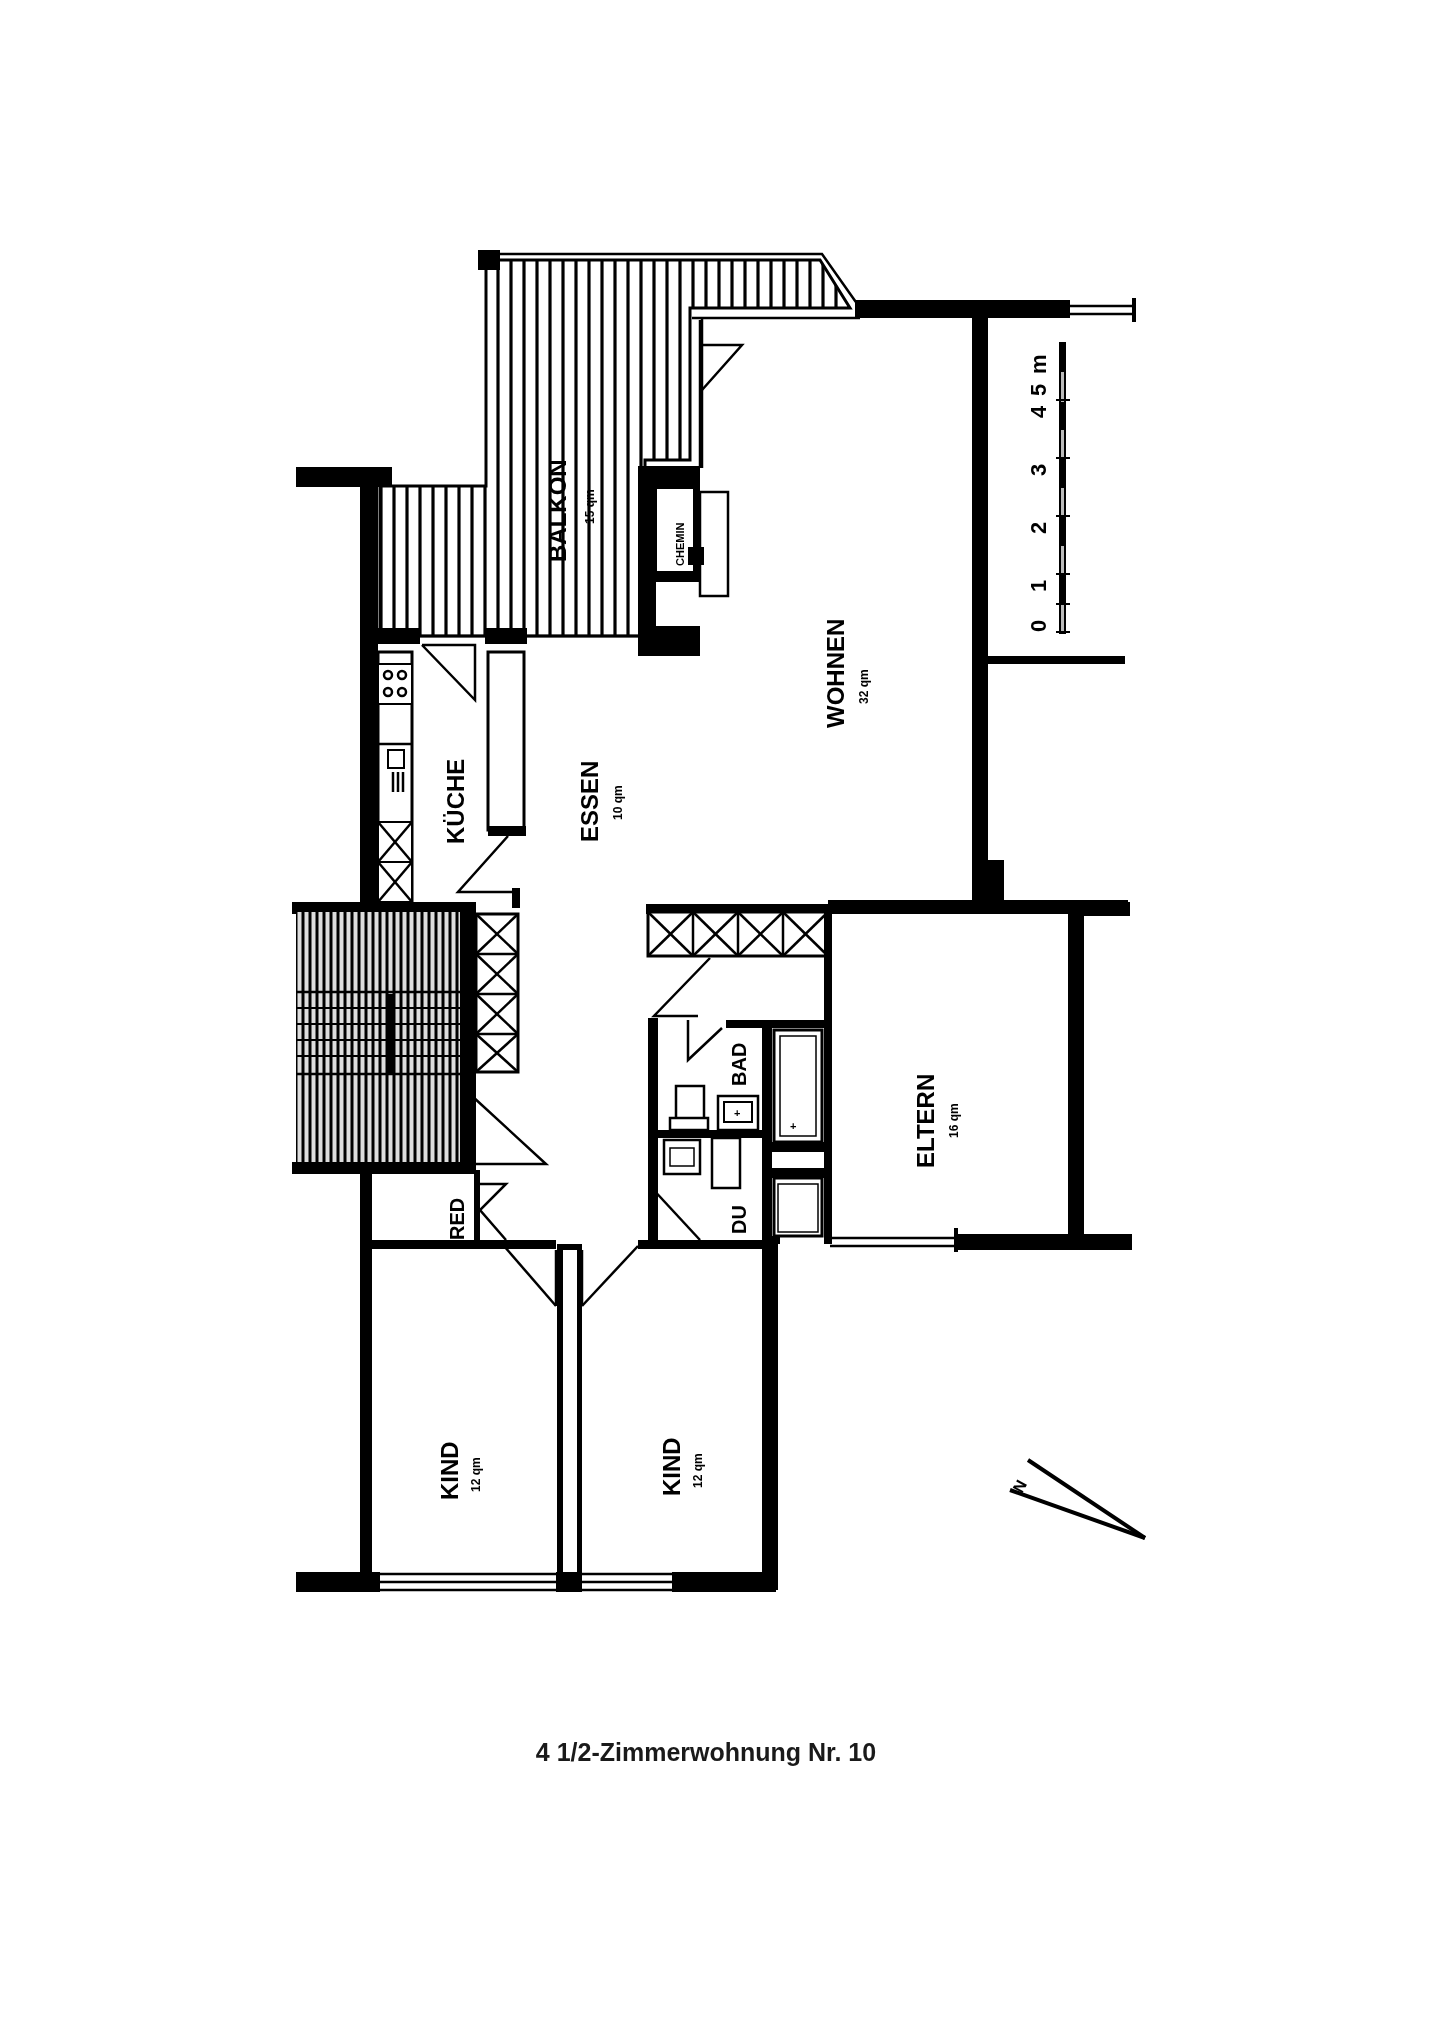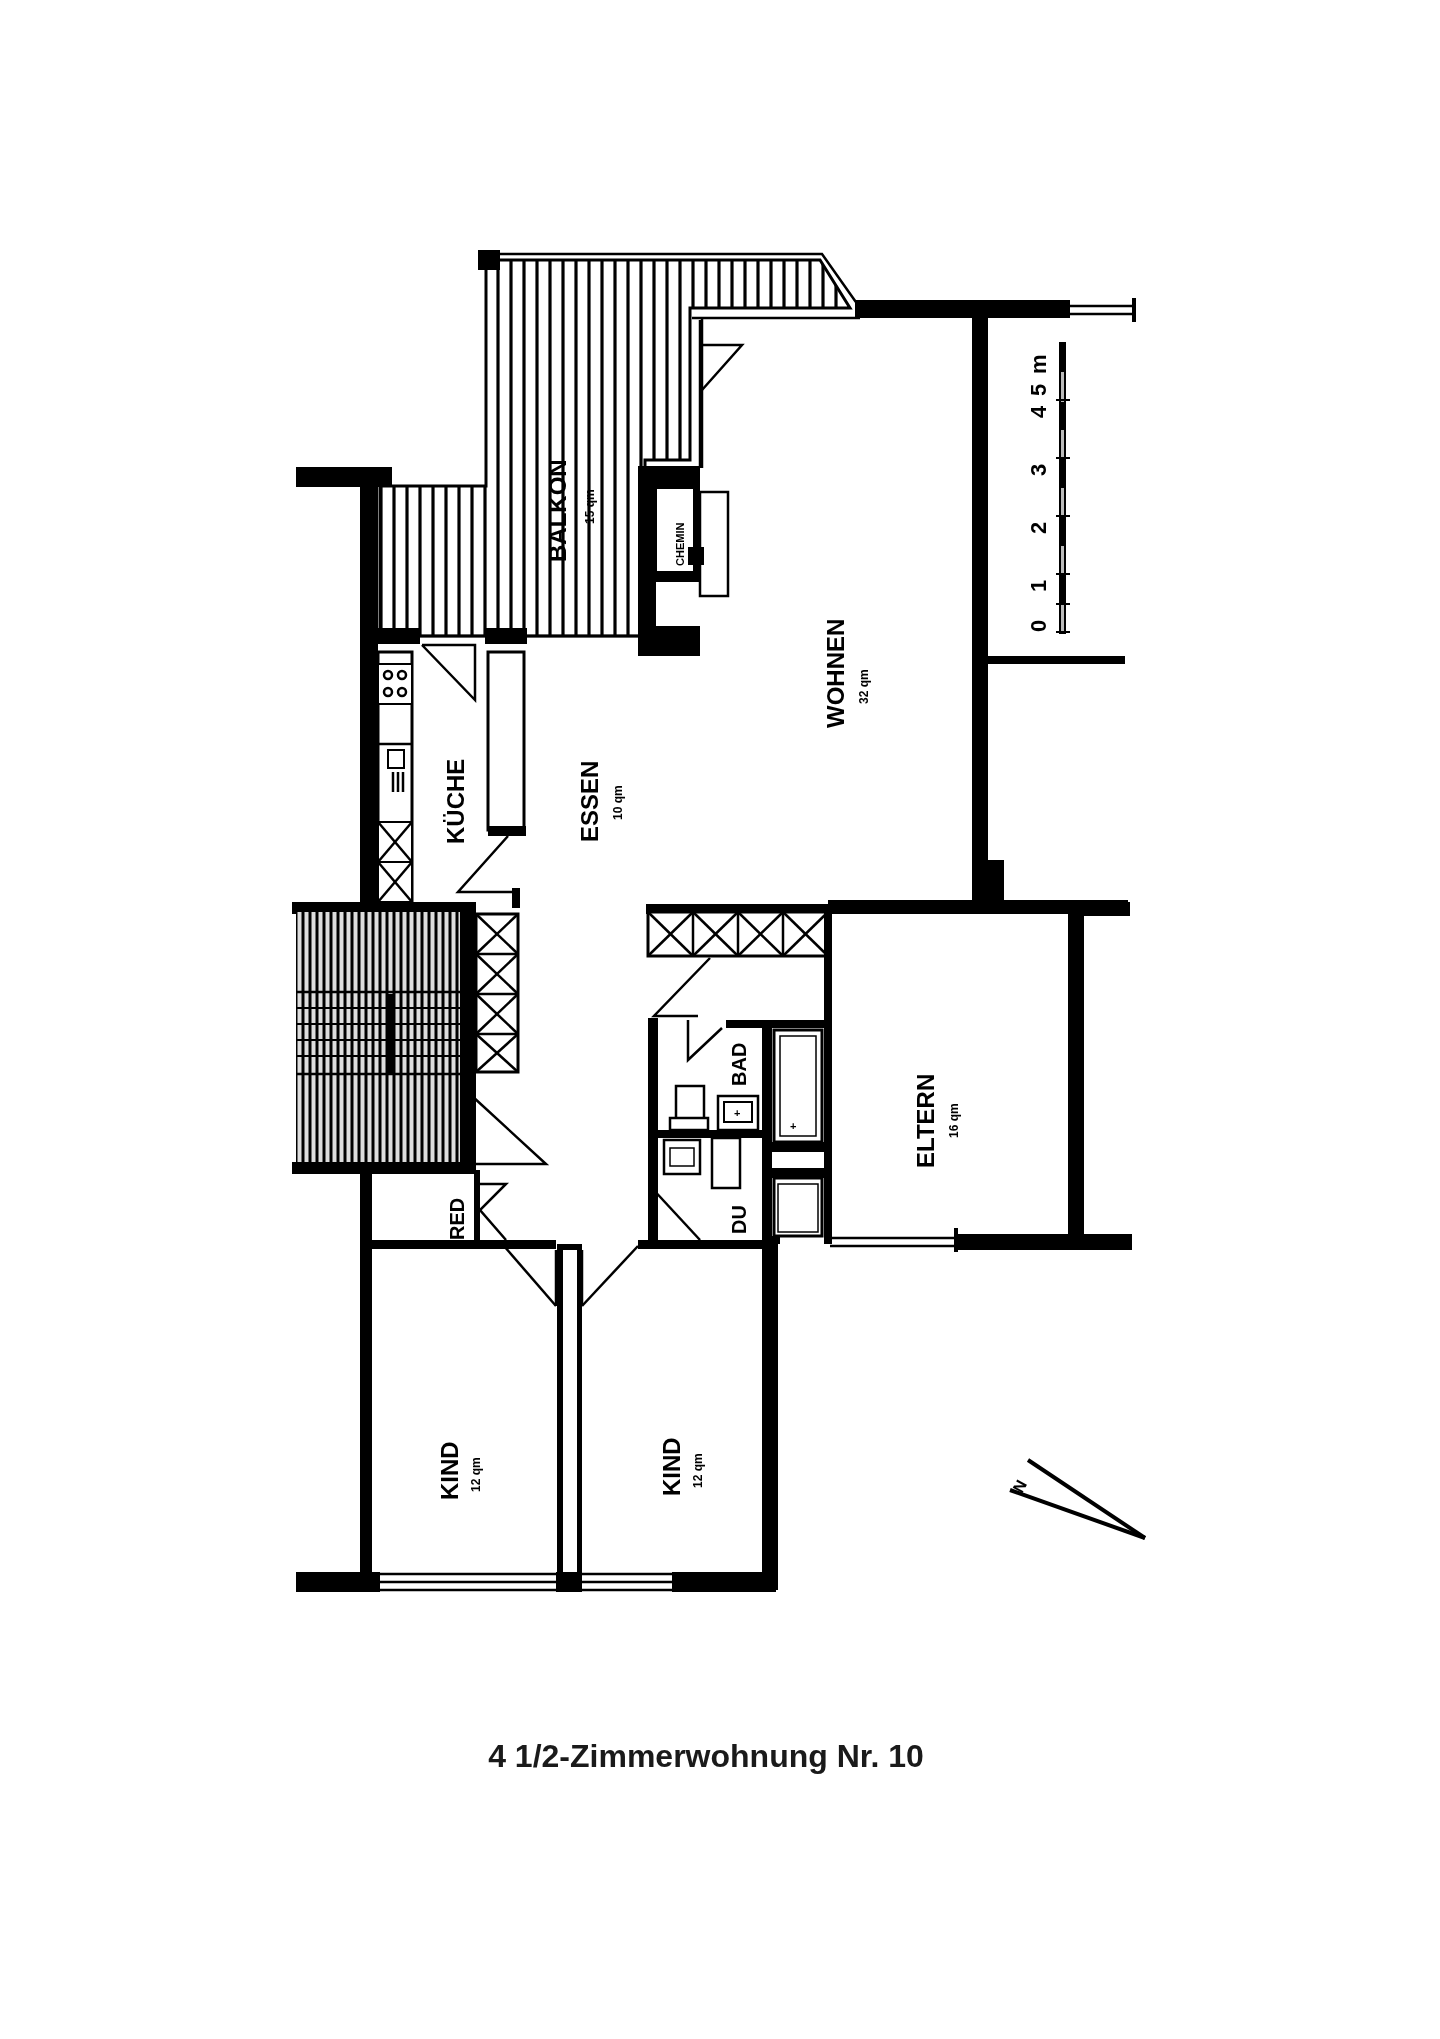--- a/index.html
+++ b/index.html
@@ -7,21 +7,21 @@
   #plan { position: absolute; left: 0; top: 0; width: 1440px; height: 2039px; }
   .wall { fill: #000; }
   .thin { stroke: #000; stroke-width: 2.5; fill: none; }
   .room-label { font-family: "Liberation Sans", sans-serif; font-weight: bold; font-size: 24px; fill: #000; }
   .room-area { font-family: "Liberation Sans", sans-serif; font-weight: bold; font-size: 12px; fill: #000; }
   .small-label { font-family: "Liberation Sans", sans-serif; font-weight: bold; font-size: 20px; fill: #000; }
   .tiny-label { font-family: "Liberation Sans", sans-serif; font-weight: bold; font-size: 11px; fill: #000; }
   .scale-text { font-family: "Liberation Sans", sans-serif; font-weight: bold; font-size: 22px; fill: #000; }
   .caption {
     position: absolute; left: 0; width: 1440px; top: 1738px; text-align: center;
-    font-family: "Liberation Sans", sans-serif; font-weight: bold; font-size: 32px; color: #1a1a1a;
+    font-family: "Liberation Sans", sans-serif; font-weight: bold; font-size: 25px; color: #1a1a1a;
   }
   .caption span { position: relative; left: -14px; }
 </style>
 </head>
 <body>
 
 <svg id="plan" viewBox="0 0 1440 2039" xmlns="http://www.w3.org/2000/svg">
   <defs>
     <pattern id="balkonHatch" patternUnits="userSpaceOnUse" width="13" height="20">
       <rect width="13" height="20" fill="#fff"></rect>

